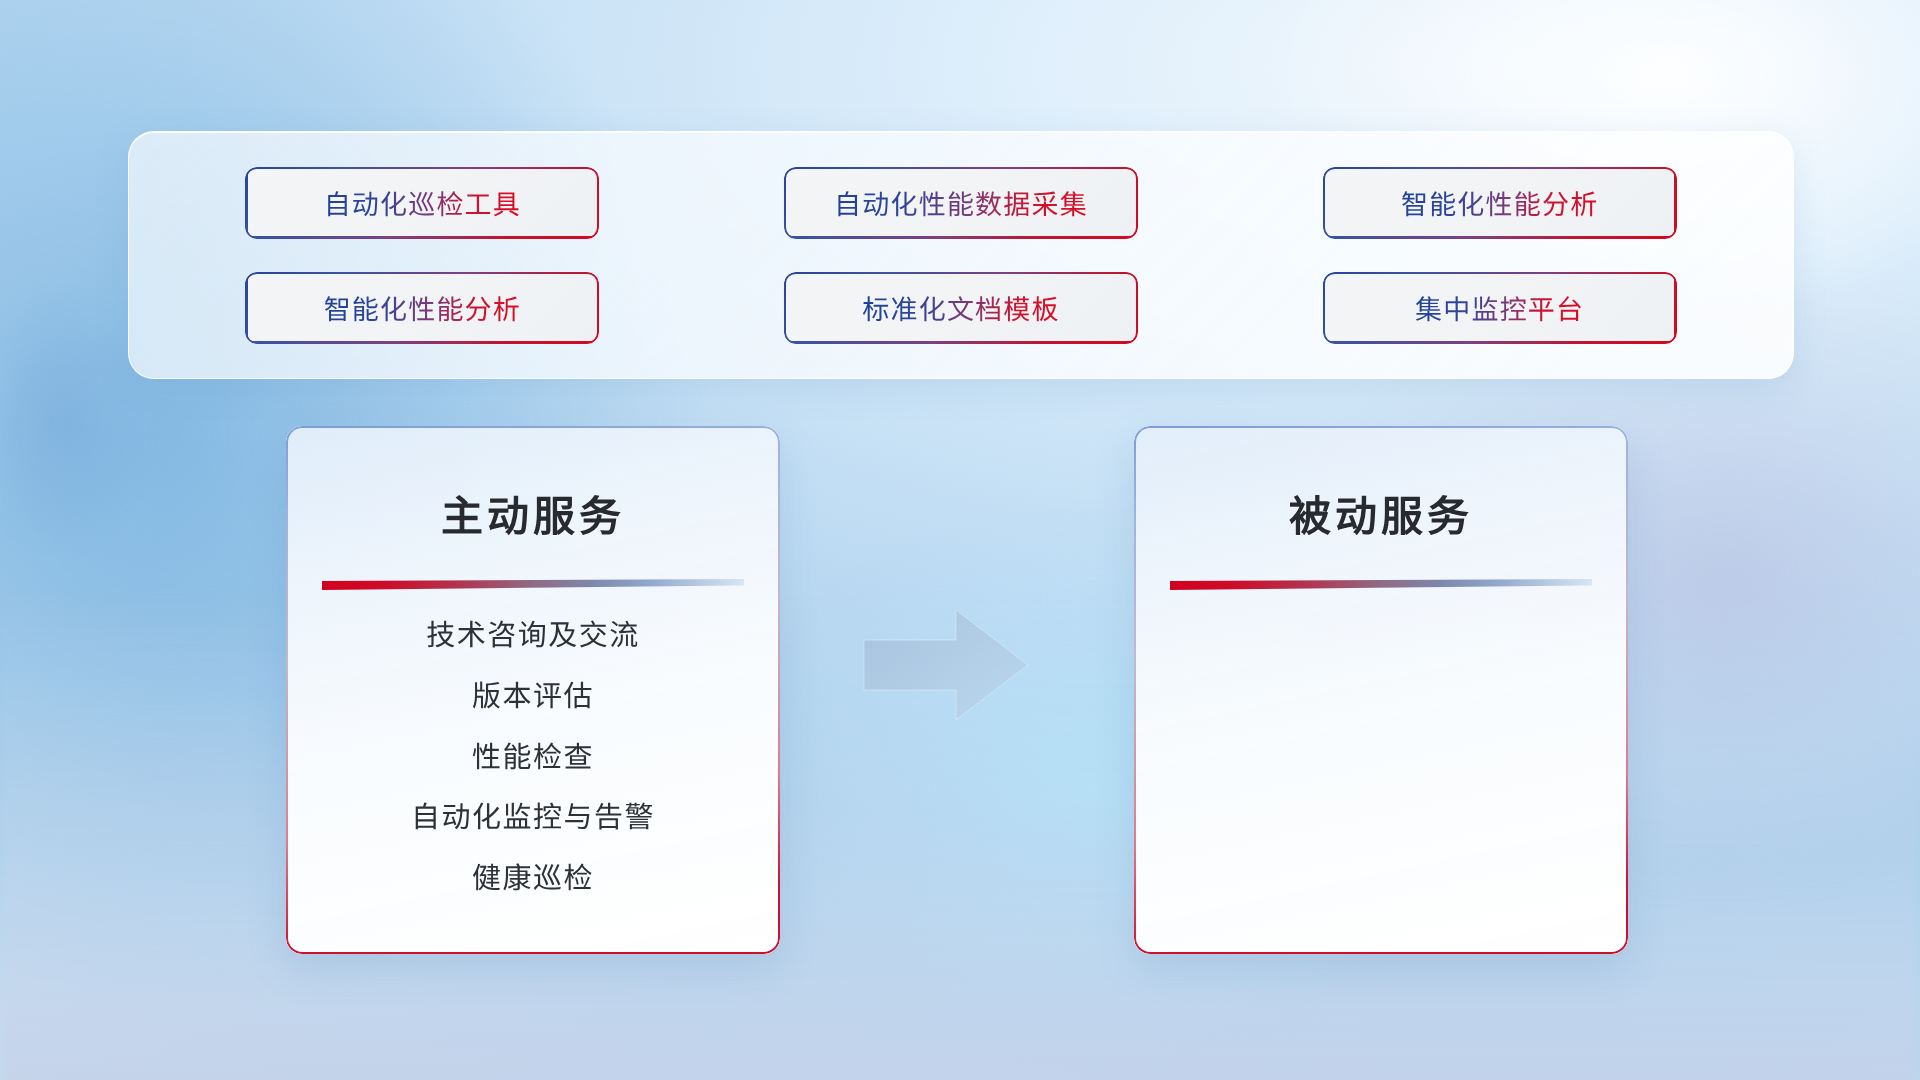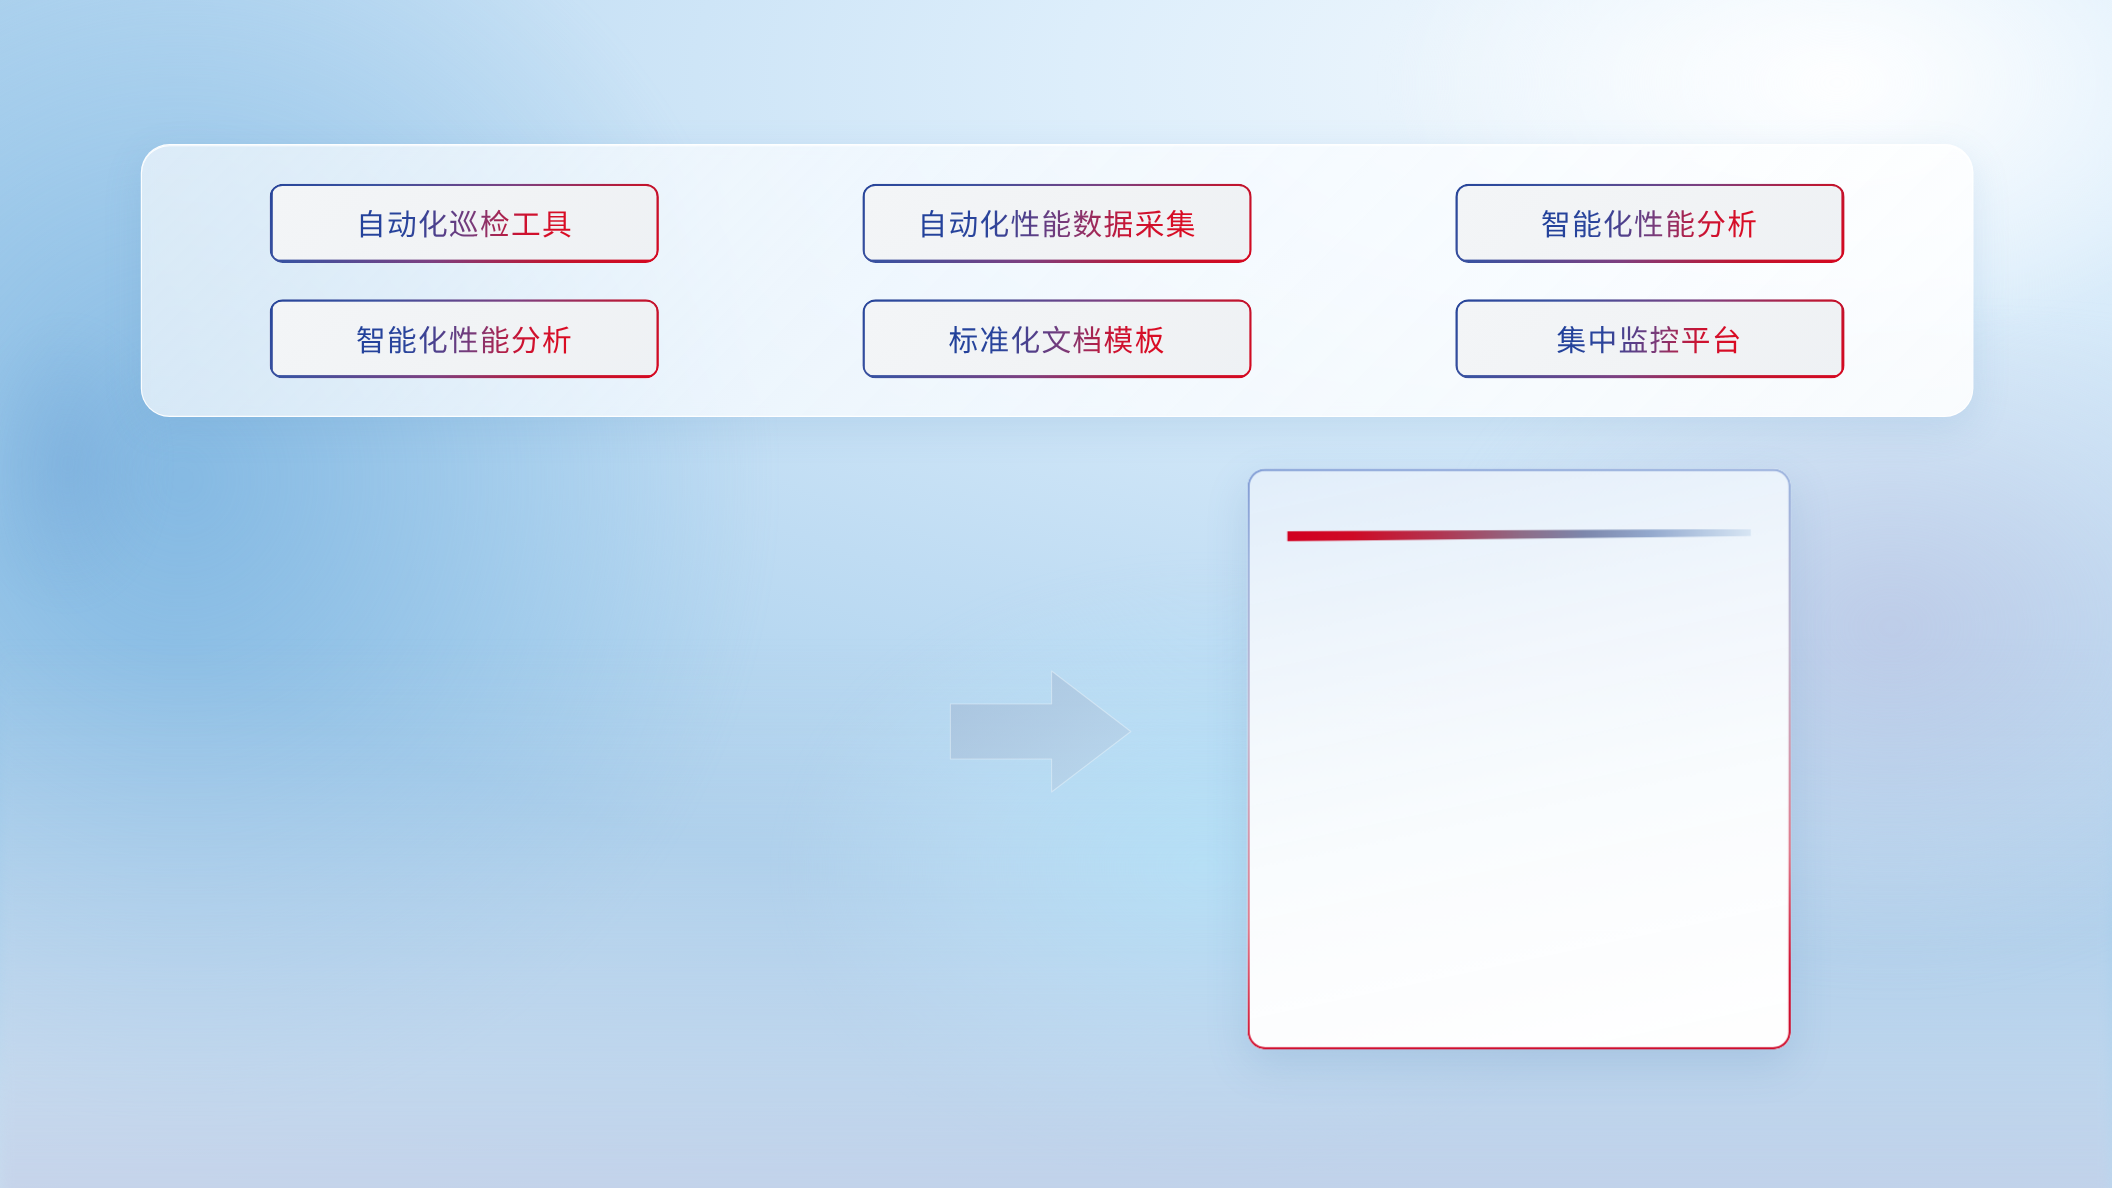--- a/index.html
+++ b/index.html
@@ -219,36 +219,54 @@
         <span class="pill-text">标准化文档模板</span>
       </div>
 
       <div class="pill">
         <span class="pill-text">集中监控平台</span>
       </div>
 
     </div>
   </section>
 
+  <section class="card card-left">
+    <div class="card-inner">
+      <h2 class="card-title">主动服务</h2>
+
+      <div class="divider-wrap">
+        <div class="divider"></div>
+      </div>
+
+      <ul class="card-list">
+        <li>技术咨询及交流</li>
+        <li>版本评估</li>
+        <li>性能检查</li>
+        <li>自动化监控与告警</li>
+        <li>健康巡检</li>
+      </ul>
+    </div>
+  </section>
 
   <div class="arrow">
     <svg viewBox="0 0 172 118" xmlns="http://www.w3.org/2000/svg" aria-hidden="true">
       <defs>
         <linearGradient id="arrGrad" x1="0" y1="0" x2="1" y2="1">
           <stop offset="0%" stop-color="#9fb6d2" stop-opacity="0.62"></stop>
           <stop offset="50%" stop-color="#aac0d9" stop-opacity="0.52"></stop>
           <stop offset="100%" stop-color="#bcd0e4" stop-opacity="0.42"></stop>
         </linearGradient>
       </defs>
       <path d="M4 34 H96 V4 L168 59 L96 114 V84 H4 Z" fill="url(#arrGrad)" stroke="rgba(255,255,255,0.35)" stroke-width="1" stroke-linejoin="round" rx="6"></path>
     </svg>
   </div>
 
   <section class="card card-right">
     <div class="card-inner">
+      <h2 class="card-title">被动服务</h2>
 
       <div class="divider-wrap">
         <div class="divider"></div>
       </div>
 
     </div>
   </section>
 
 </div>
 

